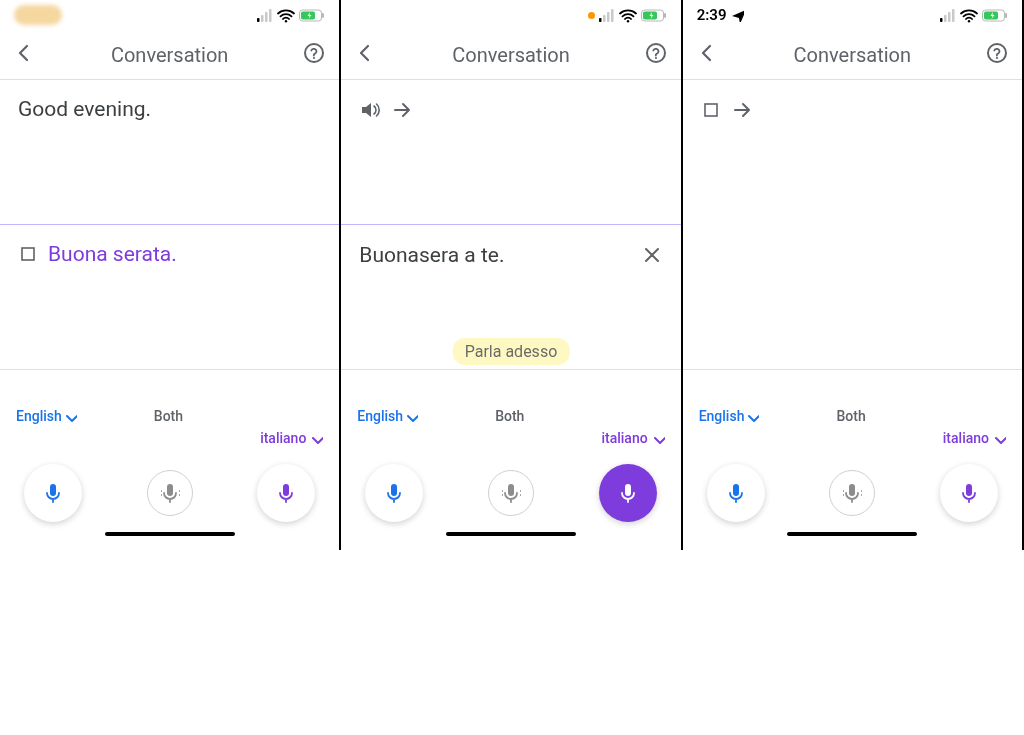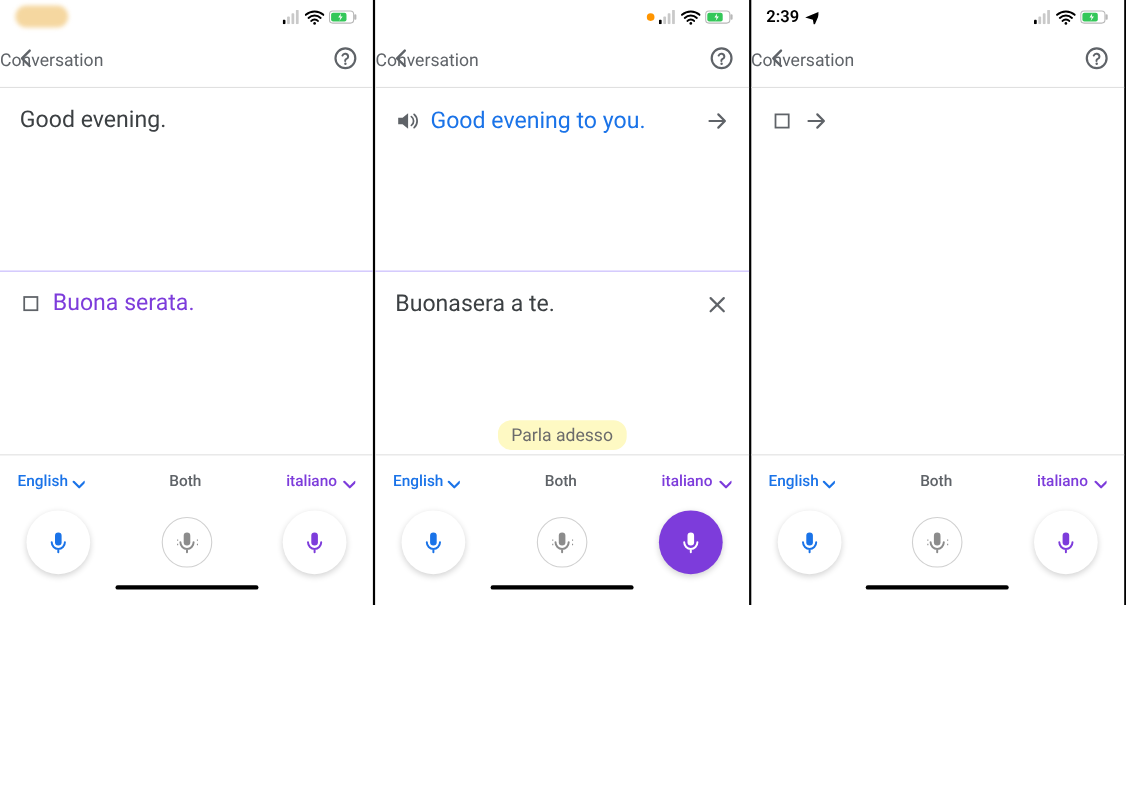--- a/index.html
+++ b/index.html
@@ -45,22 +45,22 @@
     height: 50px;
     display: flex;
     align-items: center;
     padding: 0 14px;
     position: relative;
     border-bottom: 1px solid #e0e0e0;
   }
   .navbar .title {
     position: absolute;
     left: 0; right: 0;
-    text-align: left;
-    font-size: 16px;
+    text-align: center;
+    font-size: 20px;
     color: #5f6368;
     pointer-events: none;
   }
   .nav-icon { color:#5f6368; }
   .nav-right { margin-left:auto; }
 
   
   .panes { flex: 1; display: flex; flex-direction: column; }
   .pane {
     flex: 1;
@@ -108,21 +108,21 @@
   .lang-row {
     display: flex;
     justify-content: space-between;
     align-items: center;
     font-size: 14px;
     font-weight: 500;
     margin-bottom: 18px;
   }
   .lang-left  { color:#1a73e8; display:flex; align-items:center; gap:1px;}
   .lang-center{ color:#5f6368; }
-  .lang-right { color:#7d3cdb; display:flex; align-items:center; gap:3px;}
+  .lang-right { color:#7d3cdb; display:flex; align-items:center; gap:3px;margin-top:44px;}
 
   .mic-row {
     display: flex;
     justify-content: space-between;
     align-items: center;
     padding: 0 8px;
   }
   .mic-btn {
     width: 58px; height: 58px;
     border-radius: 50%;
@@ -316,21 +316,20 @@
     <span class="nav-icon nav-right"><svg width="22" height="22">
           <use href="#i-help"></use>
         </svg></span>
   </div>
   <div class="panes">
     <div class="pane">
       <div class="pane-row">
         <span class="pane-icon"><svg width="22" height="22">
               <use href="#i-speaker"></use>
             </svg></span>
-        <span class="pane-text text-blue">Good evening to you.</span>
         <span class="pane-trail"><svg width="22" height="22">
               <use href="#i-arrow"></use>
             </svg></span>
       </div>
     </div>
     <div class="pane">
       <div class="pane-row">
         <span class="pane-text text-plain">Buonasera a te.</span>
         <span class="pane-trail"><svg width="22" height="22">
               <use href="#i-close"></use>

